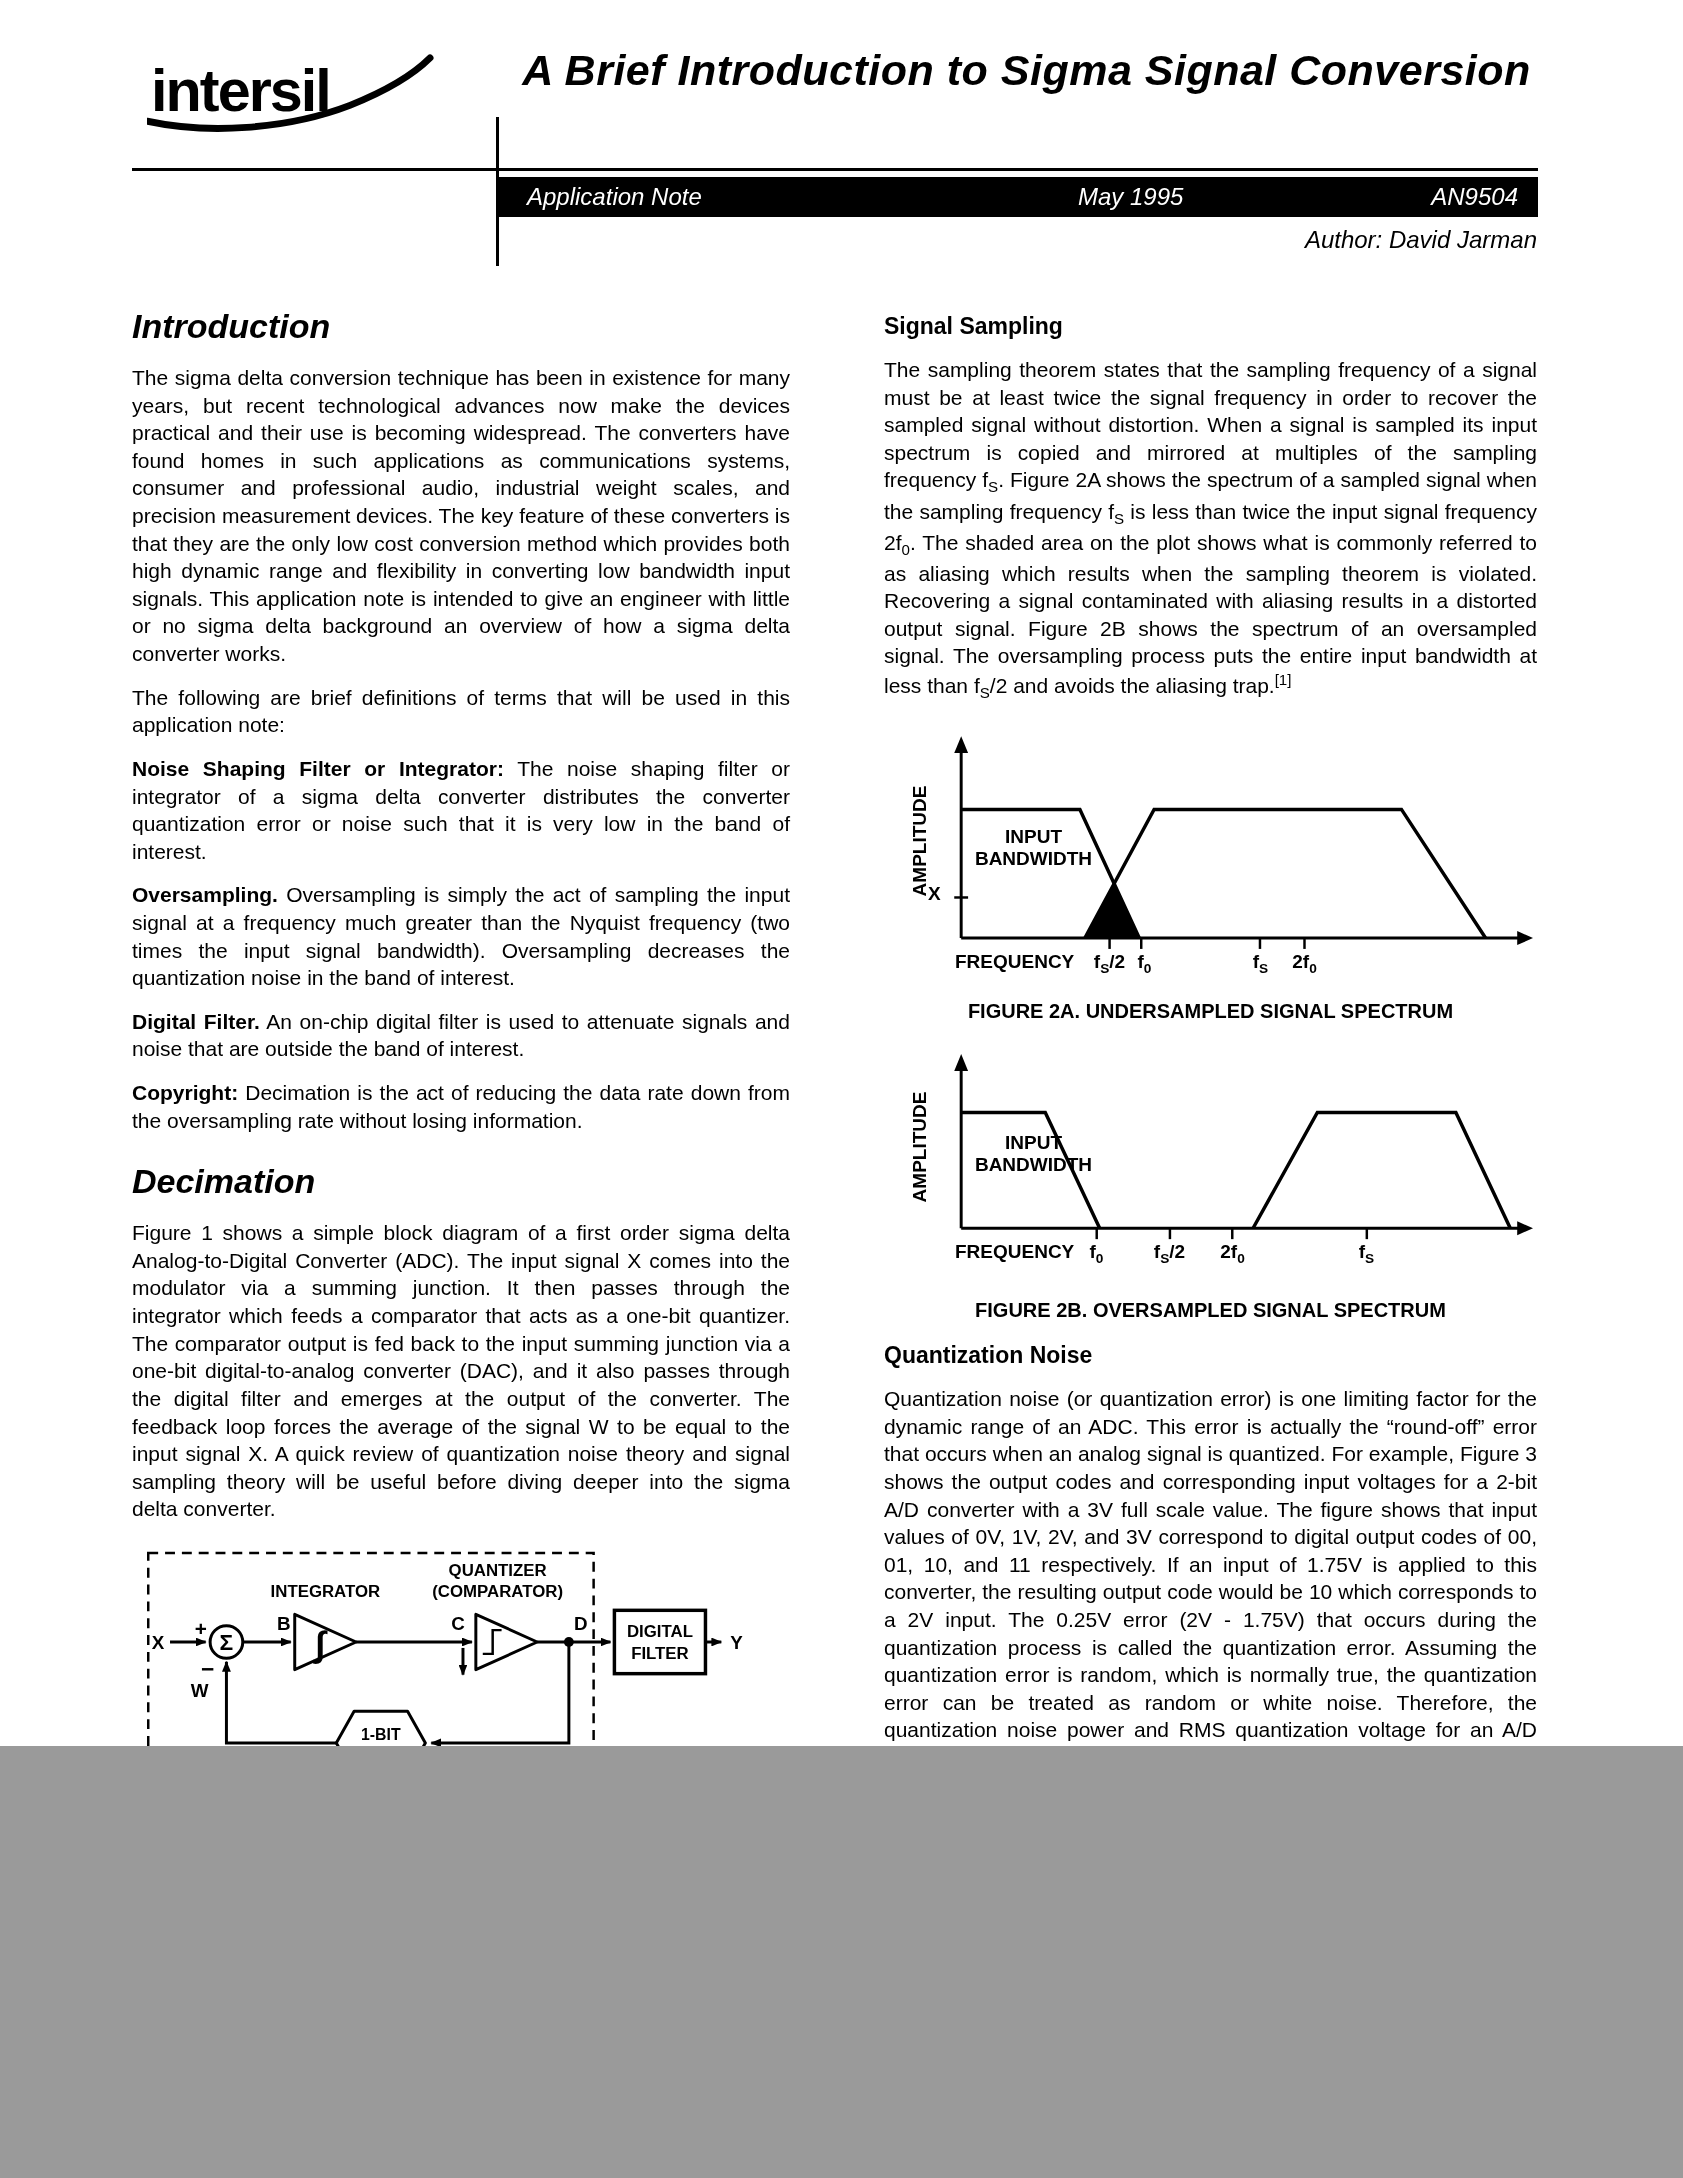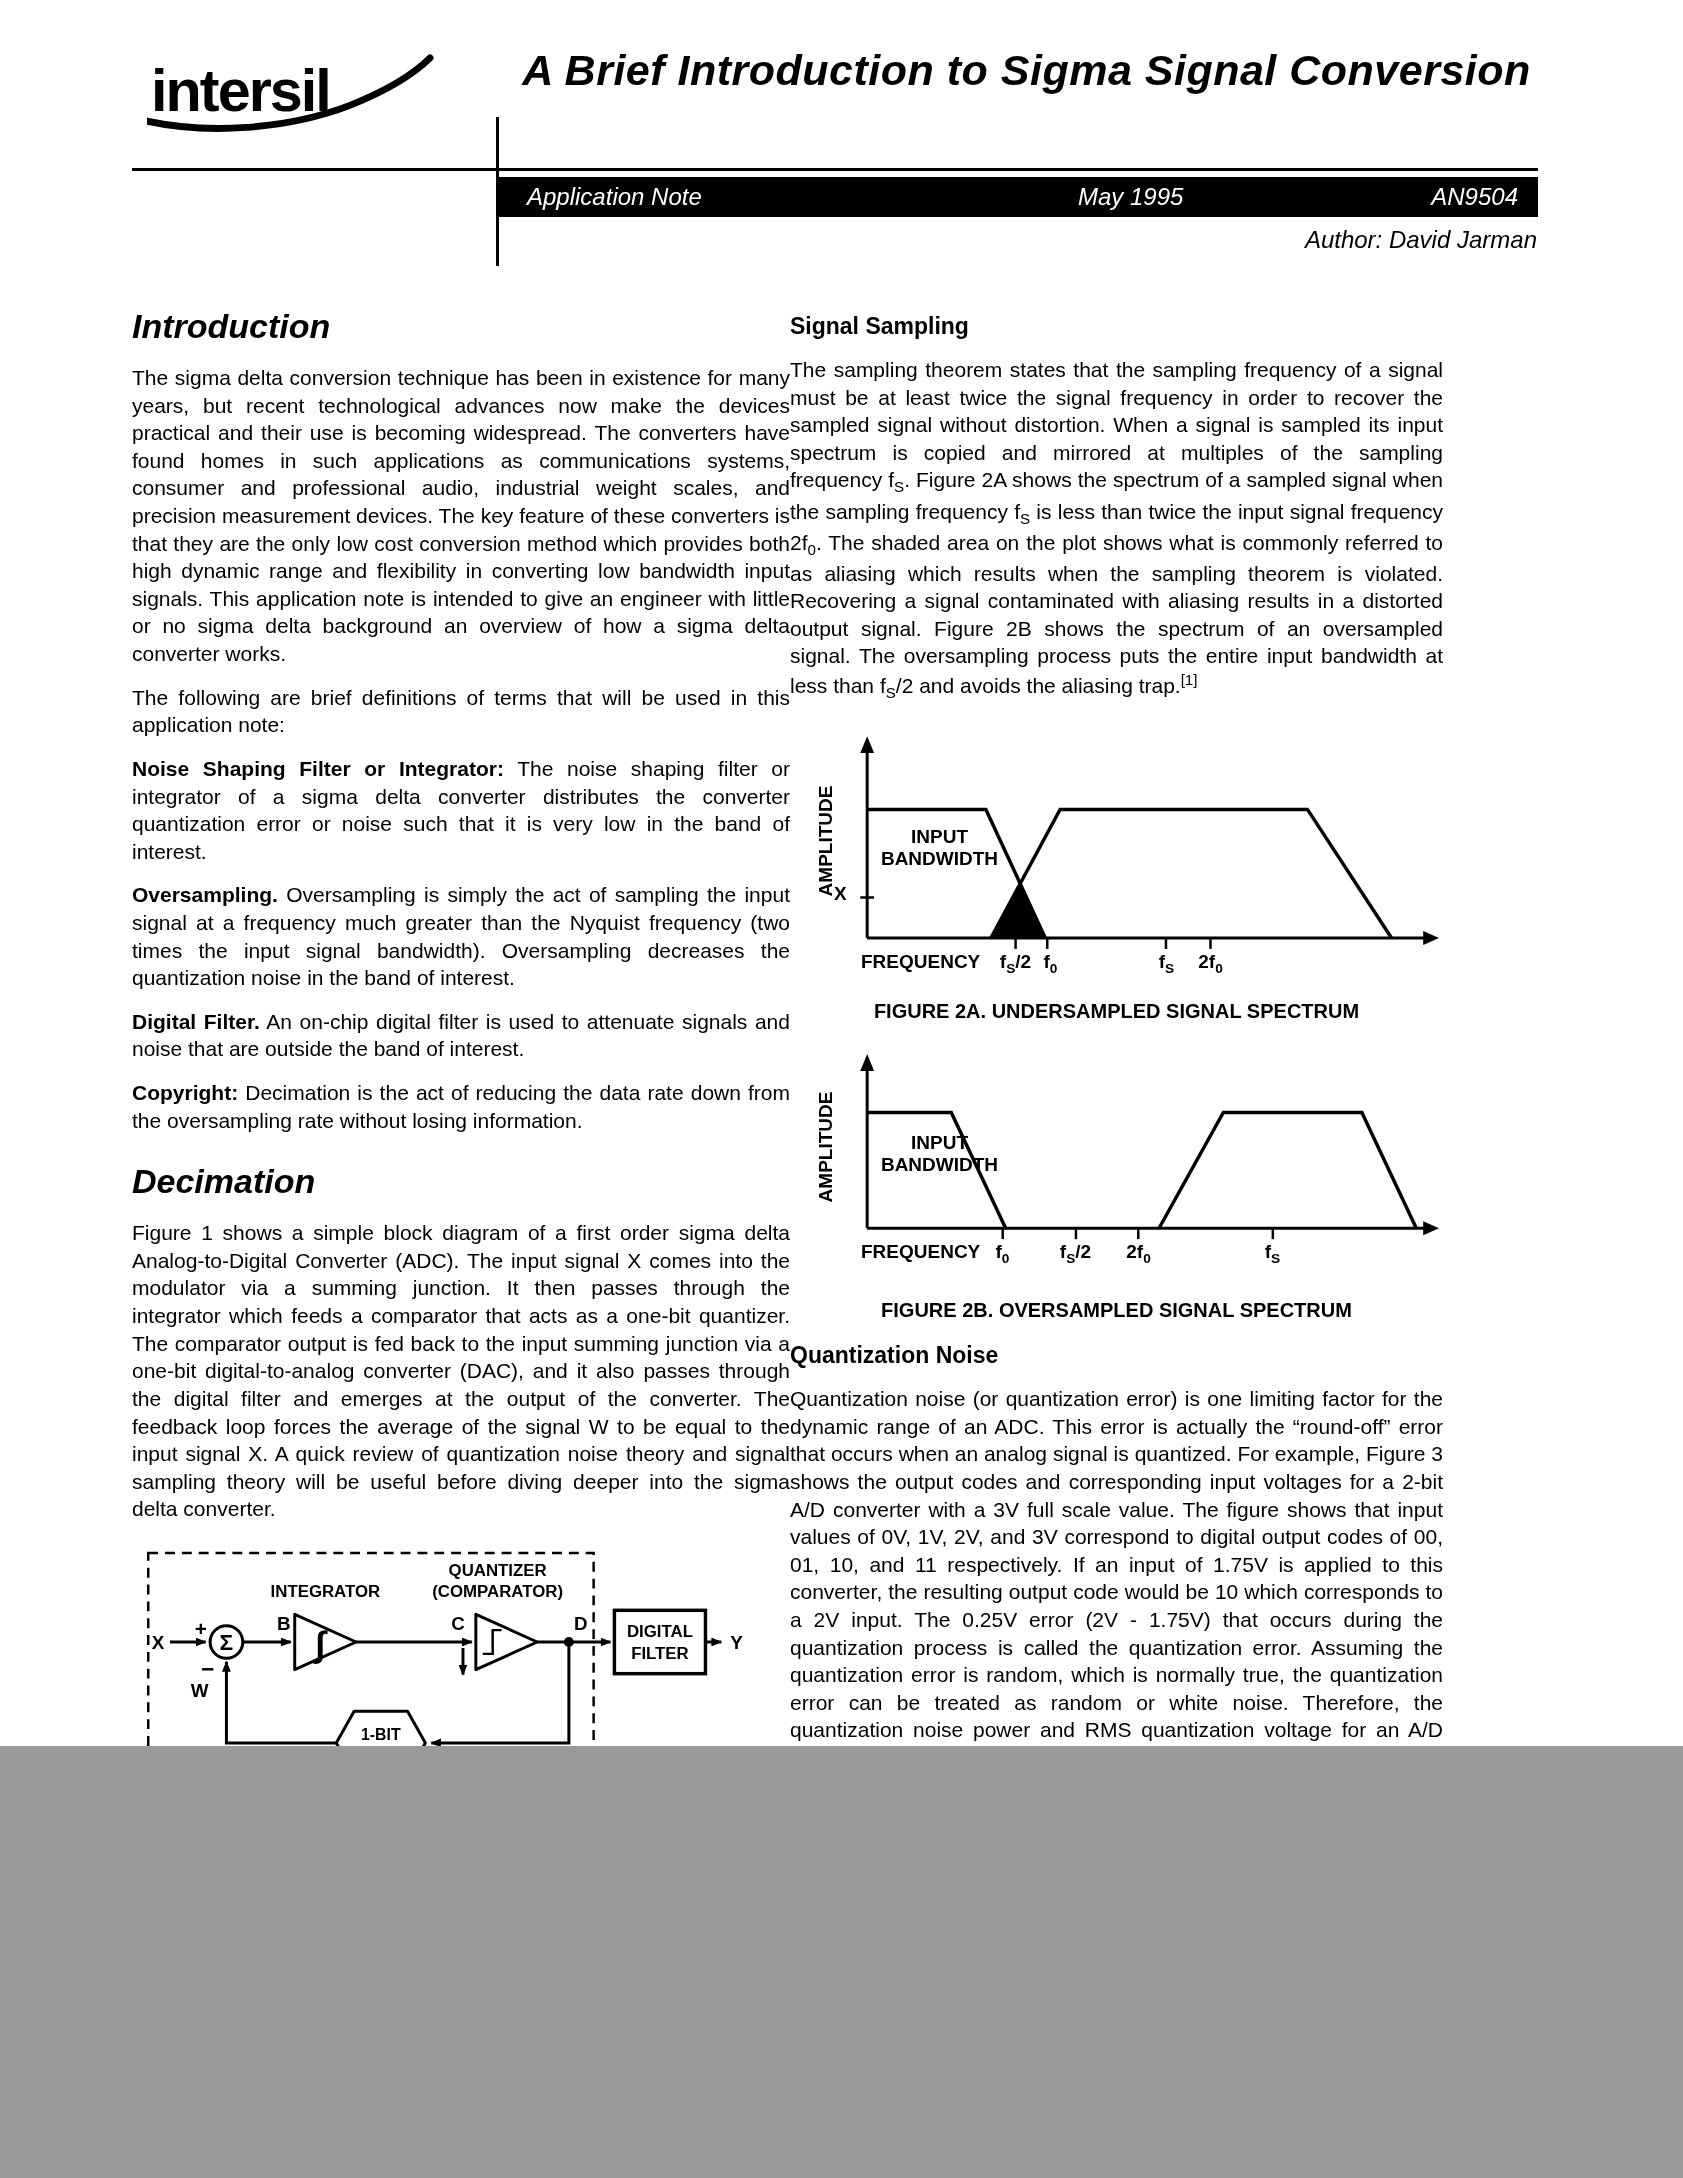--- a/index.html
+++ b/index.html
@@ -14,21 +14,21 @@
                font-size:43px; font-weight:bold; font-style:italic; letter-spacing:0.5px; }
   .top-rule { position:absolute; left:132px; top:168px; width:1406px; height:3px; background:#000; }
   .v-divider { position:absolute; left:496px; top:117px; width:3px; height:149px; background:#000; }
   .header-bar { position:absolute; left:499px; top:177px; width:1039px; height:40px; background:#000;
                 color:#fff; font-style:italic; font-weight:normal; font-size:24px; }
   .header-bar span { position:absolute; top:50%; transform:translateY(-50%); white-space:nowrap; }
   .bar-left { left:28px; } .bar-center { left:579px; } .bar-right { right:20px; }
   .author { position:absolute; top:226px; right:146px; font-style:italic; font-size:24px; }
 
   
-  .body-cols { position:absolute; left:132px; top:307px; width:1406px; display:flex; }
+  .body-cols { position:absolute; left:132px; top:307px; width:1406px; display:flex; gap:94px; }
   .col-left { width:658px; } .col-right { width:653px; }
   h2.sect { font-size:34px; font-style:italic; font-weight:bold; margin:0 0 18px; }
   h2.sect.later { margin-top:28px; }
   h3.subsect { font-size:23px; font-weight:bold; margin:6px 0 16px; }
   .col p { font-size:21px; line-height:1.315; text-align:justify; margin:0 0 16px; }
   .term { font-weight:bold; }
   sub { font-size:.72em; } sup { font-size:.72em; }
 
   
   .figwrap { position:relative; margin:22px auto 0; }

